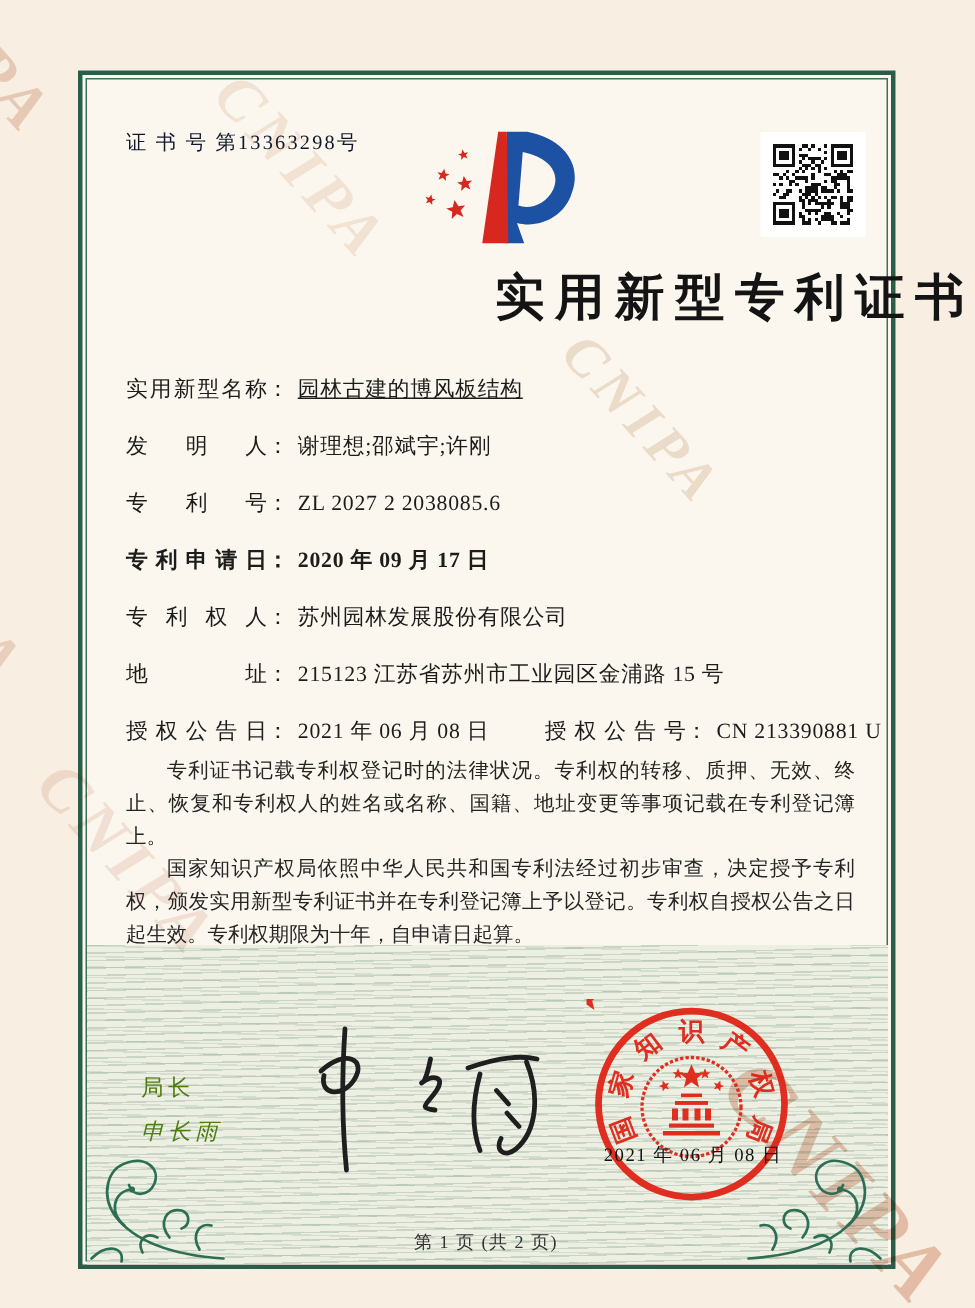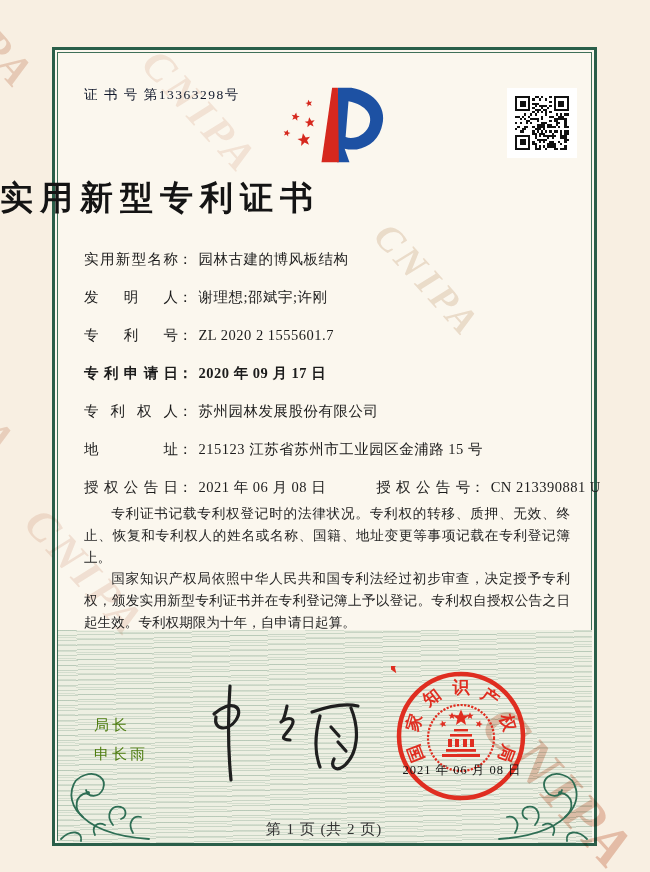--- a/index.html
+++ b/index.html
@@ -43,48 +43,48 @@
   .flourish{position:absolute;z-index:3;}
   .flourish svg{display:block;}
   .flourish-left{left:55px;top:747px;}
   .flourish-right{left:497px;top:747px;transform:scaleX(-1);}
   
   .cert-no{position:absolute;left:84px;top:86px;z-index:3;font-size:13.5px;letter-spacing:1.5px;color:#0f172a;}
   .logo{position:absolute;left:276px;top:84px;z-index:3;}
   .qr{position:absolute;left:507px;top:88px;width:70px;height:70px;background:#fff;z-index:3;
       display:flex;align-items:center;justify-content:center;}
   .title{
-    position:absolute;left:0;right:0;top:176px;z-index:3;text-align:left;
+    position:absolute;left:0;right:0;top:176px;z-index:3;text-align:right;
     font-size:33px;font-weight:bold;letter-spacing:7px;color:#141414;
   }
   
   .fields{position:absolute;left:84px;top:250px;width:486px;z-index:3;font-size:14.5px;}
   .frow{position:absolute;left:0;white-space:nowrap;}
   .frow .flabel{display:inline-block;width:94px;text-align:justify;text-align-last:justify;vertical-align:bottom;}
   .frow .fcolon{display:inline-block;margin-right:6px;}
   .frow .fvalue{letter-spacing:.5px;}
-  .r0{top:0;} .r1{top:38px;} .r2{top:76px;} .r3{top:114px;font-weight:bold;} .r4{top:152px;} .r5{top:190px;} .r6{top:228px;}
-  .grant-second{margin-left:50px;}
+  .r0{top:0;text-decoration:underline;} .r1{top:38px;} .r2{top:76px;} .r3{top:114px;font-weight:bold;} .r4{top:152px;} .r5{top:190px;} .r6{top:228px;}
+  .grant-second{margin-left:37px;}
   
   .paras{position:absolute;left:84px;top:503px;width:486px;z-index:3;
     font-size:13.6px;line-height:21.8px;color:#252525;text-align:justify;}
   .paras p{margin:0;text-indent:2em;}
   
   .director{position:absolute;left:94px;z-index:3;
     font-family:"Liberation Sans","DejaVu Sans",sans-serif;
     font-size:15px;letter-spacing:3px;color:#4d7c0f;}
   .director-title{top:716px;}
-  .director-name{top:745px;}
+  .director-name{top:745px;font-style:italic;}
   .signature{position:absolute;left:186px;top:670px;z-index:4;}
   .seal{position:absolute;left:391px;top:666px;z-index:3;opacity:.95;}
   #seal-ring text{font-family:"Liberation Sans","DejaVu Sans",sans-serif;font-weight:bold;font-size:17px;fill:#e02417;}
   .seal-date{position:absolute;left:396px;top:762px;width:132px;z-index:4;text-align:center;
     font-size:12.5px;letter-spacing:1px;color:#141414;}
   .footer{position:absolute;left:0;right:2px;top:820px;z-index:3;text-align:center;
-    font-size:15px;letter-spacing:1px;color:#333;}
+    font-size:12px;letter-spacing:1px;color:#333;}
 </style>
 </head>
 <body>
 
 <span class="wm wm1">CNIPA</span>
 <span class="wm wm2">CNIPA</span>
 <span class="wm wm3">CNIPA</span>
 <span class="wm wm4">CNIPA</span>
 <span class="wm wm5">CNIPA</span>
 <span class="wm wm6">CNIPA</span>
@@ -340,21 +340,21 @@
 <div class="title">实用新型专利证书</div>
 
 <div class="fields">
   <div class="frow r0">
     <span class="flabel">实用新型名称</span><span class="fcolon">：</span><span class="fvalue">园林古建的博风板结构</span>
   </div>
   <div class="frow r1">
     <span class="flabel">发明人</span><span class="fcolon">：</span><span class="fvalue">谢理想;邵斌宇;许刚</span>
   </div>
   <div class="frow r2">
-    <span class="flabel">专利号</span><span class="fcolon">：</span><span class="fvalue">ZL 2020 2 1555601.7</span>
+    <span class="flabel">专利号</span><span class="fcolon">：</span><span class="fvalue">ZL 2027 2 2038085.6</span>
   </div>
   <div class="frow r3">
     <span class="flabel">专利申请日</span><span class="fcolon">：</span><span class="fvalue">2020 年 09 月 17 日</span>
   </div>
   <div class="frow r4">
     <span class="flabel">专利权人</span><span class="fcolon">：</span><span class="fvalue">苏州园林发展股份有限公司</span>
   </div>
   <div class="frow r5">
     <span class="flabel">地址</span><span class="fcolon">：</span><span class="fvalue">215123 江苏省苏州市工业园区金浦路 15 号</span>
   </div>

